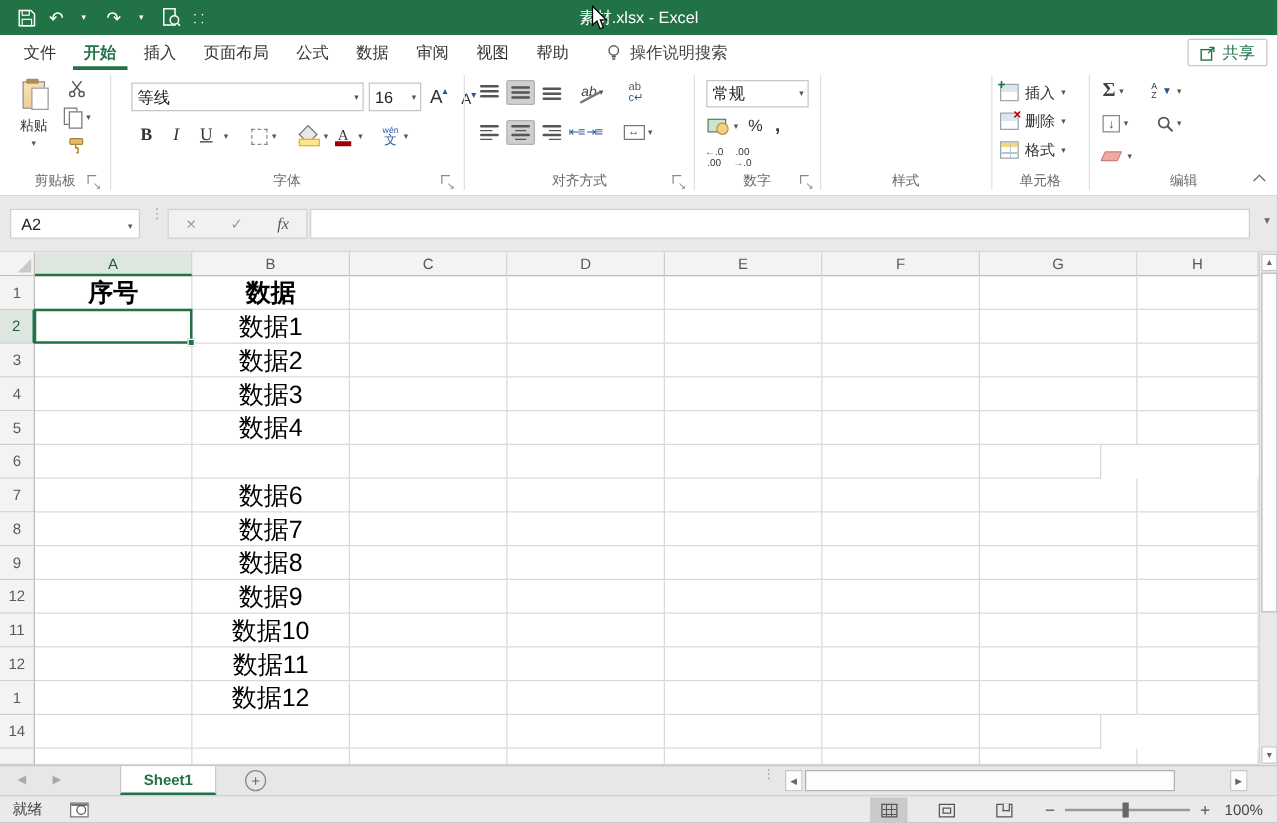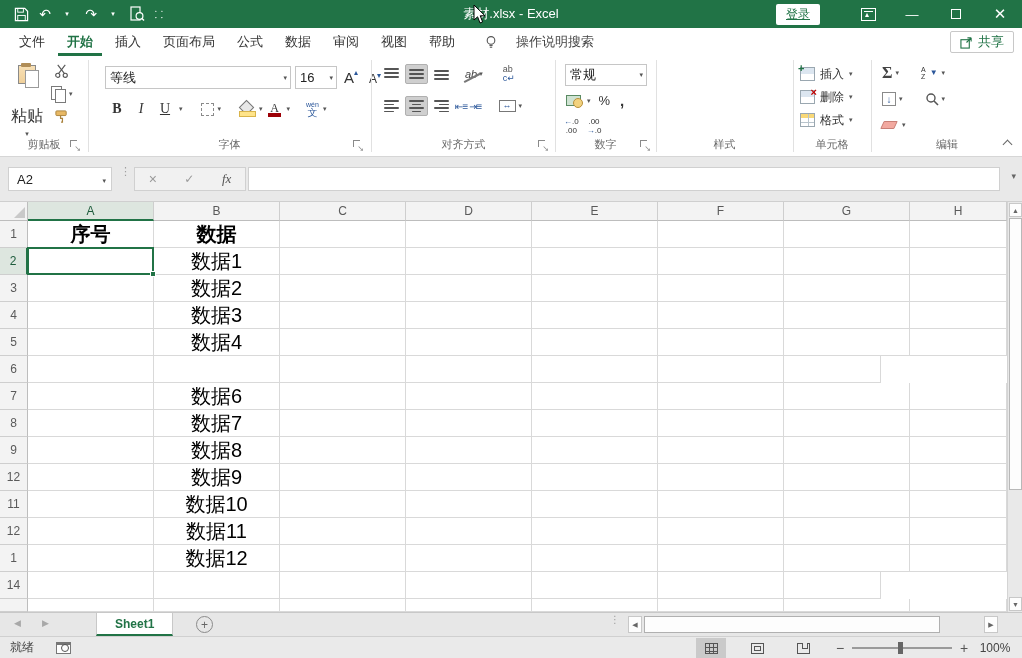--- a/index.html
+++ b/index.html
@@ -16,21 +16,21 @@
   .signin{background:#fff;color:#217346;border-radius:2px;padding:2px 10px;font-size:12px;text-decoration:underline;margin-right:26px;}
   .winbtn{width:44px;height:28px;display:flex;align-items:center;justify-content:center;color:#fff;font-size:13px;}
   .ribopt-icon{width:15px;height:13px;border:1px solid #fff;position:relative;display:inline-block;}
   .ribopt-icon::before{content:"";position:absolute;left:2px;right:2px;top:2px;border-top:1px solid #fff;}
   .ribopt-icon::after{content:"▴";position:absolute;left:3.5px;top:1.5px;font-size:8px;color:#fff;}
 
   
   .tabrow{position:absolute;left:0;top:28px;width:1022px;height:28px;background:#fff;display:flex;align-items:center;}
   .rtab{padding:0 9px;height:28px;display:flex;align-items:center;font-size:13px;color:#333;margin-right:4px;}
   .rtab.active{color:#217346;font-weight:bold;box-shadow:inset 0 -3px 0 #217346;}
-  .tellme{display:flex;align-items:center;gap:18px;margin-left:16px;color:#444;font-size:13px;}
+  .tellme{display:flex;align-items:center;gap:6px;margin-left:16px;color:#444;font-size:13px;}
   .share-btn{position:absolute;right:8px;top:3px;border:1px solid #c8c8c8;border-radius:2px;height:22px;display:flex;align-items:center;gap:5px;padding:0 9px;color:#217346;font-size:13px;background:#fff;}
 
   
   .ribbon{position:absolute;left:0;top:56px;width:1022px;height:101px;background:#fff;border-bottom:1px solid #d6d6d6;}
   .grp{position:absolute;top:0;height:100px;}
   .grp-label{position:absolute;bottom:4px;left:0;right:0;text-align:center;font-size:11px;color:#696969;}
   .gsep{position:absolute;top:4px;bottom:4px;width:1px;background:#e1e1e1;}
   .launcher{position:absolute;bottom:5px;width:11px;height:11px;color:#8a8a8a;}
   .launcher::before{content:"";position:absolute;left:0;top:0;width:6px;height:6px;border-left:1px solid #8a8a8a;border-top:1px solid #8a8a8a;}
   .launcher::after{content:"↘";position:absolute;right:0;bottom:-2px;font-size:8px;}
@@ -208,35 +208,20 @@
             <rect x="2" y="1" width="9" height="13" fill="none" stroke="#fff" stroke-width="1.2"></rect>
             <circle cx="10.5" cy="10" r="3.4" fill="#217346" stroke="#fff" stroke-width="1.2"></circle>
             <line x1="13" y1="12.6" x2="15" y2="14.6" stroke="#fff" stroke-width="1.4"></line>
           </svg>
       </div>
       <div class="qbtn dd" data-name="customize-quick-access-button">
           <span style="font-size:10px" data-name="customize-quick-access-icon">⸬</span>
         </div>
     </div>
     <div class="title-text" data-name="window-title">素材.xlsx - Excel</div>
-    <div class="tb-right" data-name="title-bar-controls">
-      <div class="signin" data-name="sign-in-button">登录</div>
-      <div class="winbtn" data-name="ribbon-display-options-button">
-          <span class="ribopt-icon" data-name="ribbon-display-options-icon"></span>
-        </div>
-      <div class="winbtn" data-name="minimize-button">
-          <span data-name="minimize-icon">—</span>
-        </div>
-      <div class="winbtn" data-name="maximize-button">
-          <span style="font-size:11px;border:1px solid #fff;width:10px;height:10px;display:inline-block" data-name="maximize-icon"></span>
-        </div>
-      <div class="winbtn" data-name="close-button">
-          <span style="font-size:15px" data-name="close-icon">✕</span>
-        </div>
-    </div>
   </div>
 
   <svg class="cursor" width="14" height="21" viewBox="0 0 14 21" data-name="mouse-cursor">
     <path d="M1 1 L1 16 L4.6 12.8 L7 19 L9.6 17.8 L7.2 11.8 L12 11.8 Z" fill="#fff" stroke="#000" stroke-width="1"></path>
   </svg>
 
   <div class="tabrow" data-name="ribbon-tab-row" style="padding-left:10px;">
     <div id="ribbon-tabs" style="display:flex;height:28px;align-items:center;" data-name="ribbon-tabs">
         <div class="rtab" data-name="ribbon-tab-文件">文件</div>
         <div class="rtab active" data-name="ribbon-tab-开始">开始</div>
@@ -263,21 +248,21 @@
         </svg>
       <span data-name="share-label">共享</span>
     </div>
   </div>
 
   <div class="ribbon" data-name="ribbon">
 
     <div class="grp" style="left:0;width:88px;" data-name="clipboard-group">
       <div class="paste-big" data-name="paste-button">
         <span class="clipboard-icon" data-name="paste-icon"></span>
-        <span style="margin-top:22px;font-size:16px;" data-name="paste-label">粘贴</span>
+        <span style="margin-top:6px;font-size:11px;" data-name="paste-label">粘贴</span>
         <span class="ddv" style="margin-top:3px" data-name="chevron-down-icon">▾</span>
       </div>
       <div class="mini-col" data-name="clipboard-small-buttons">
         <div class="rbtn" data-name="cut-button">
           <svg class="ic" width="15" height="15" viewBox="0 0 16 16" data-name="cut-icon">
               <line x1="4" y1="1" x2="11" y2="10" stroke="#555" stroke-width="1.2"></line>
               <line x1="12" y1="1" x2="5" y2="10" stroke="#555" stroke-width="1.2"></line>
               <circle cx="4" cy="12" r="2.2" fill="none" stroke="#555" stroke-width="1.2"></circle>
               <circle cx="12" cy="12" r="2.2" fill="none" stroke="#555" stroke-width="1.2"></circle>
             </svg>

